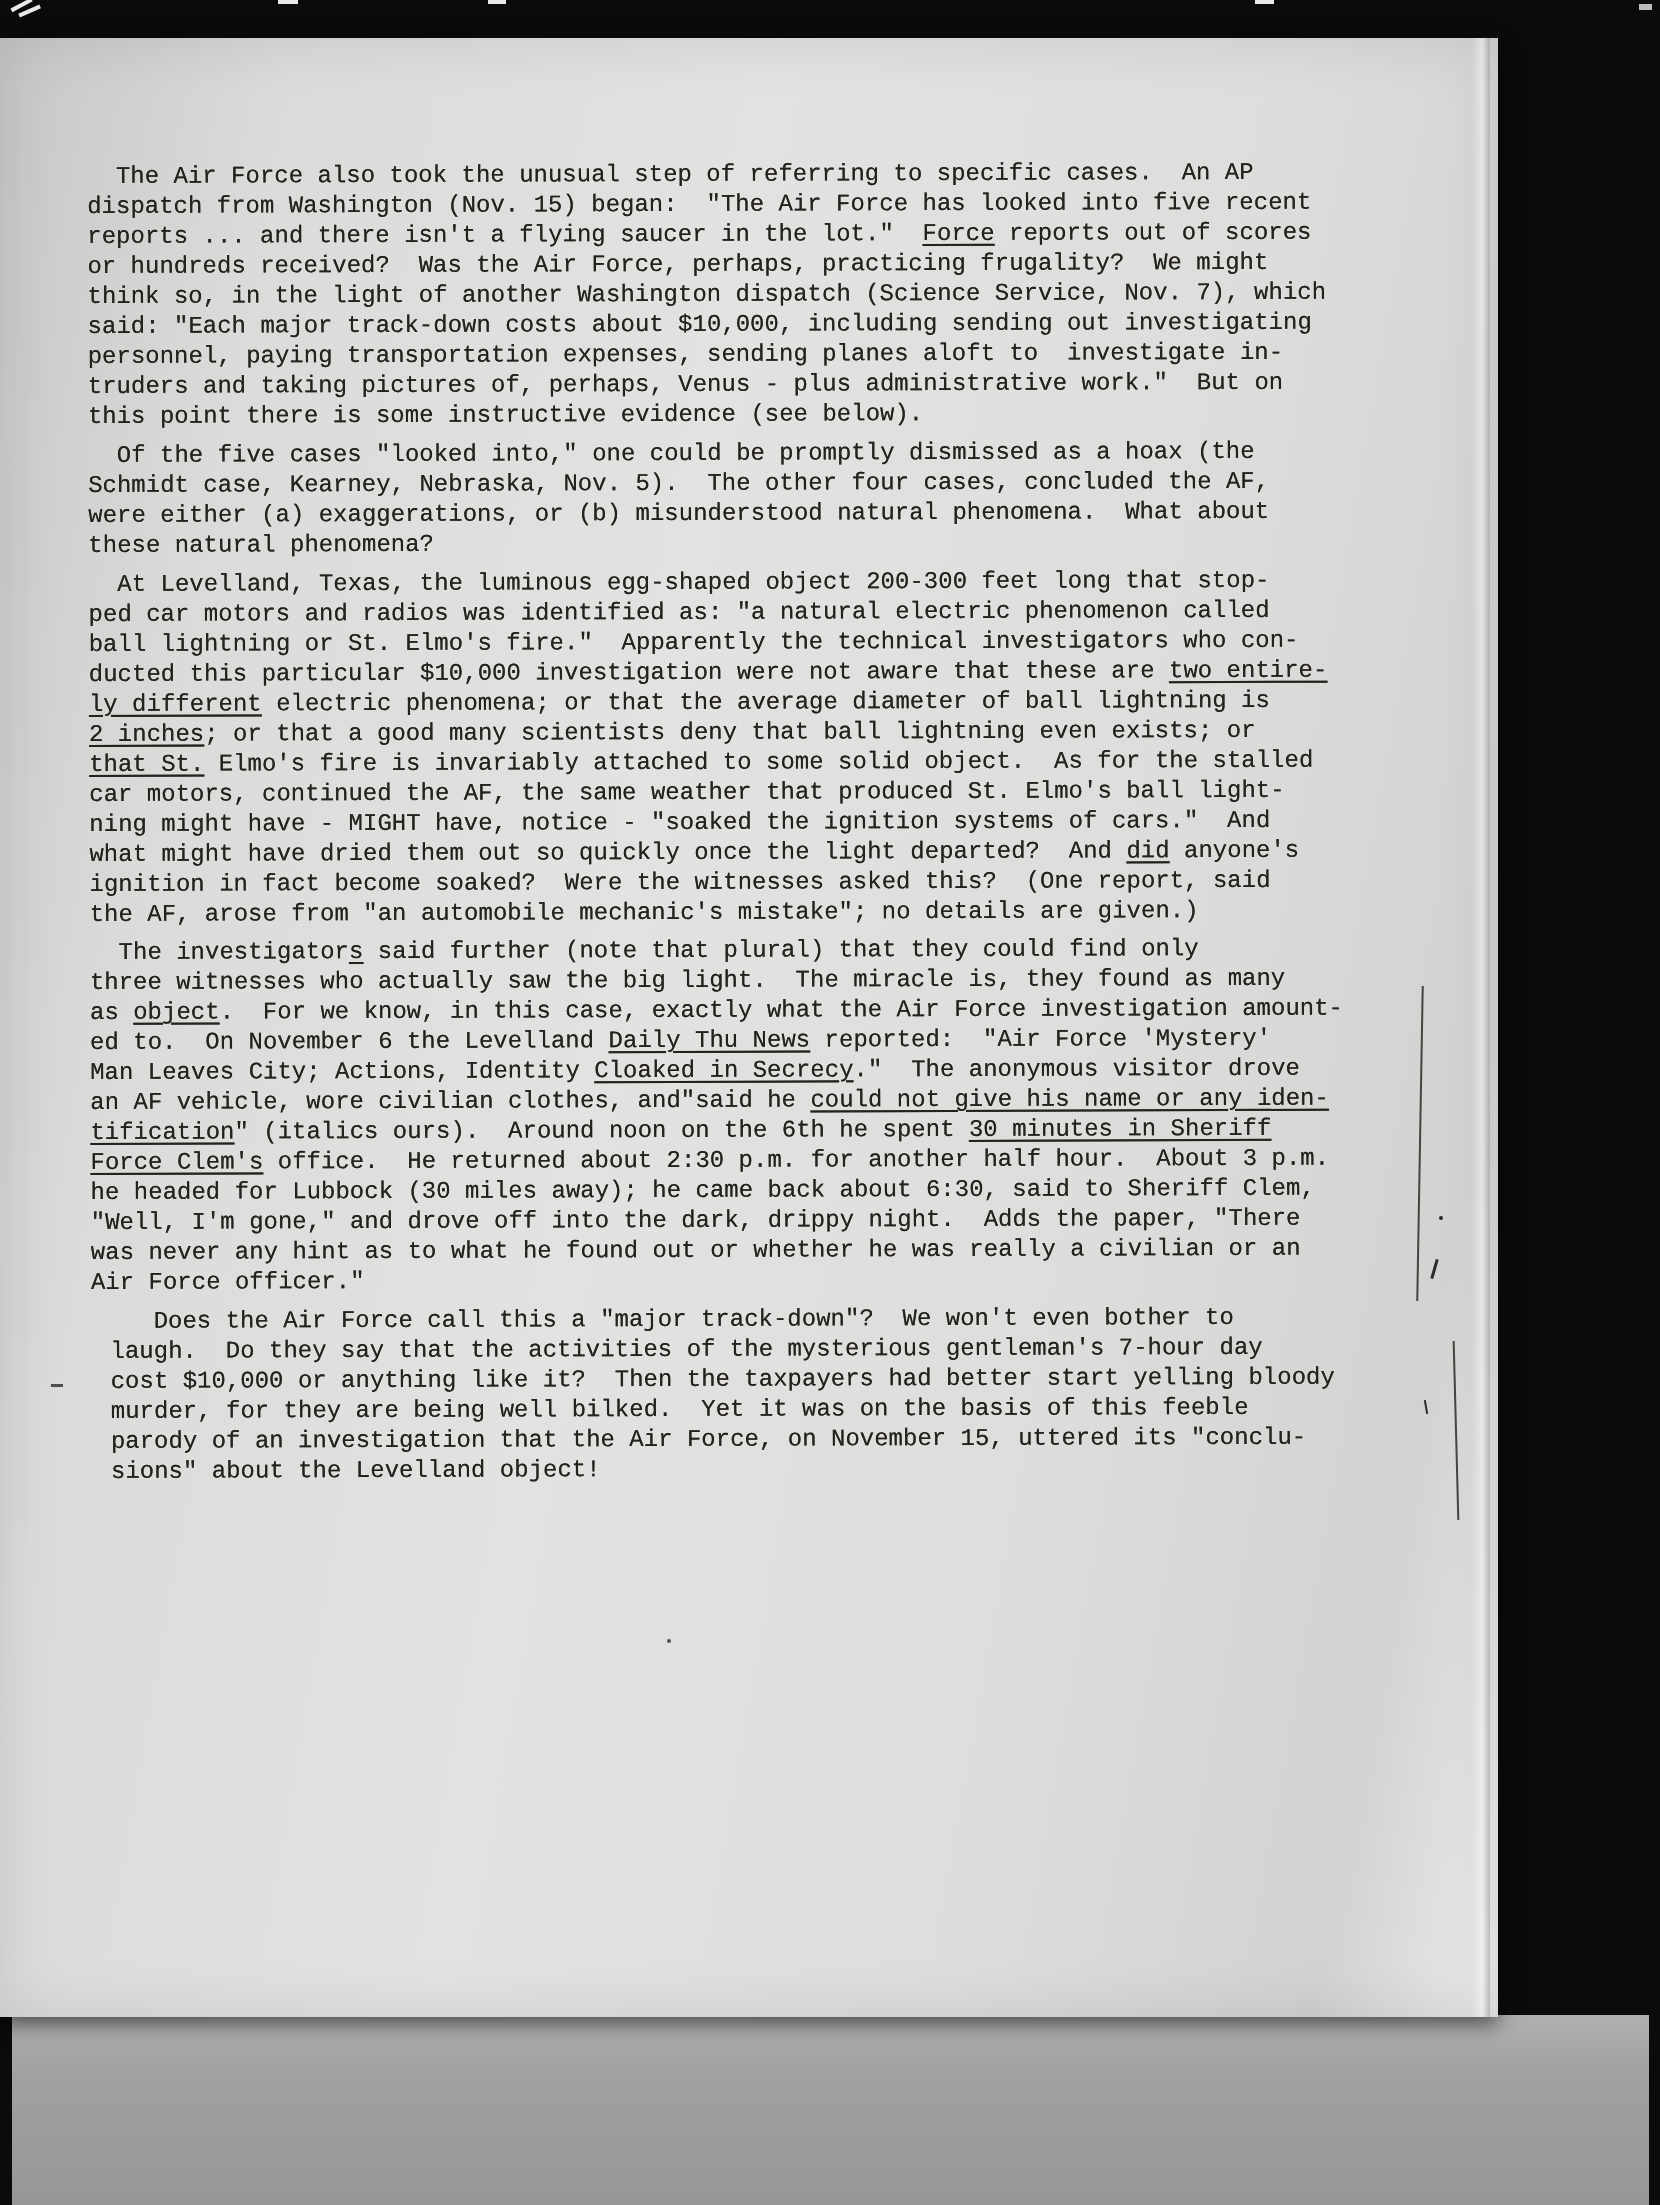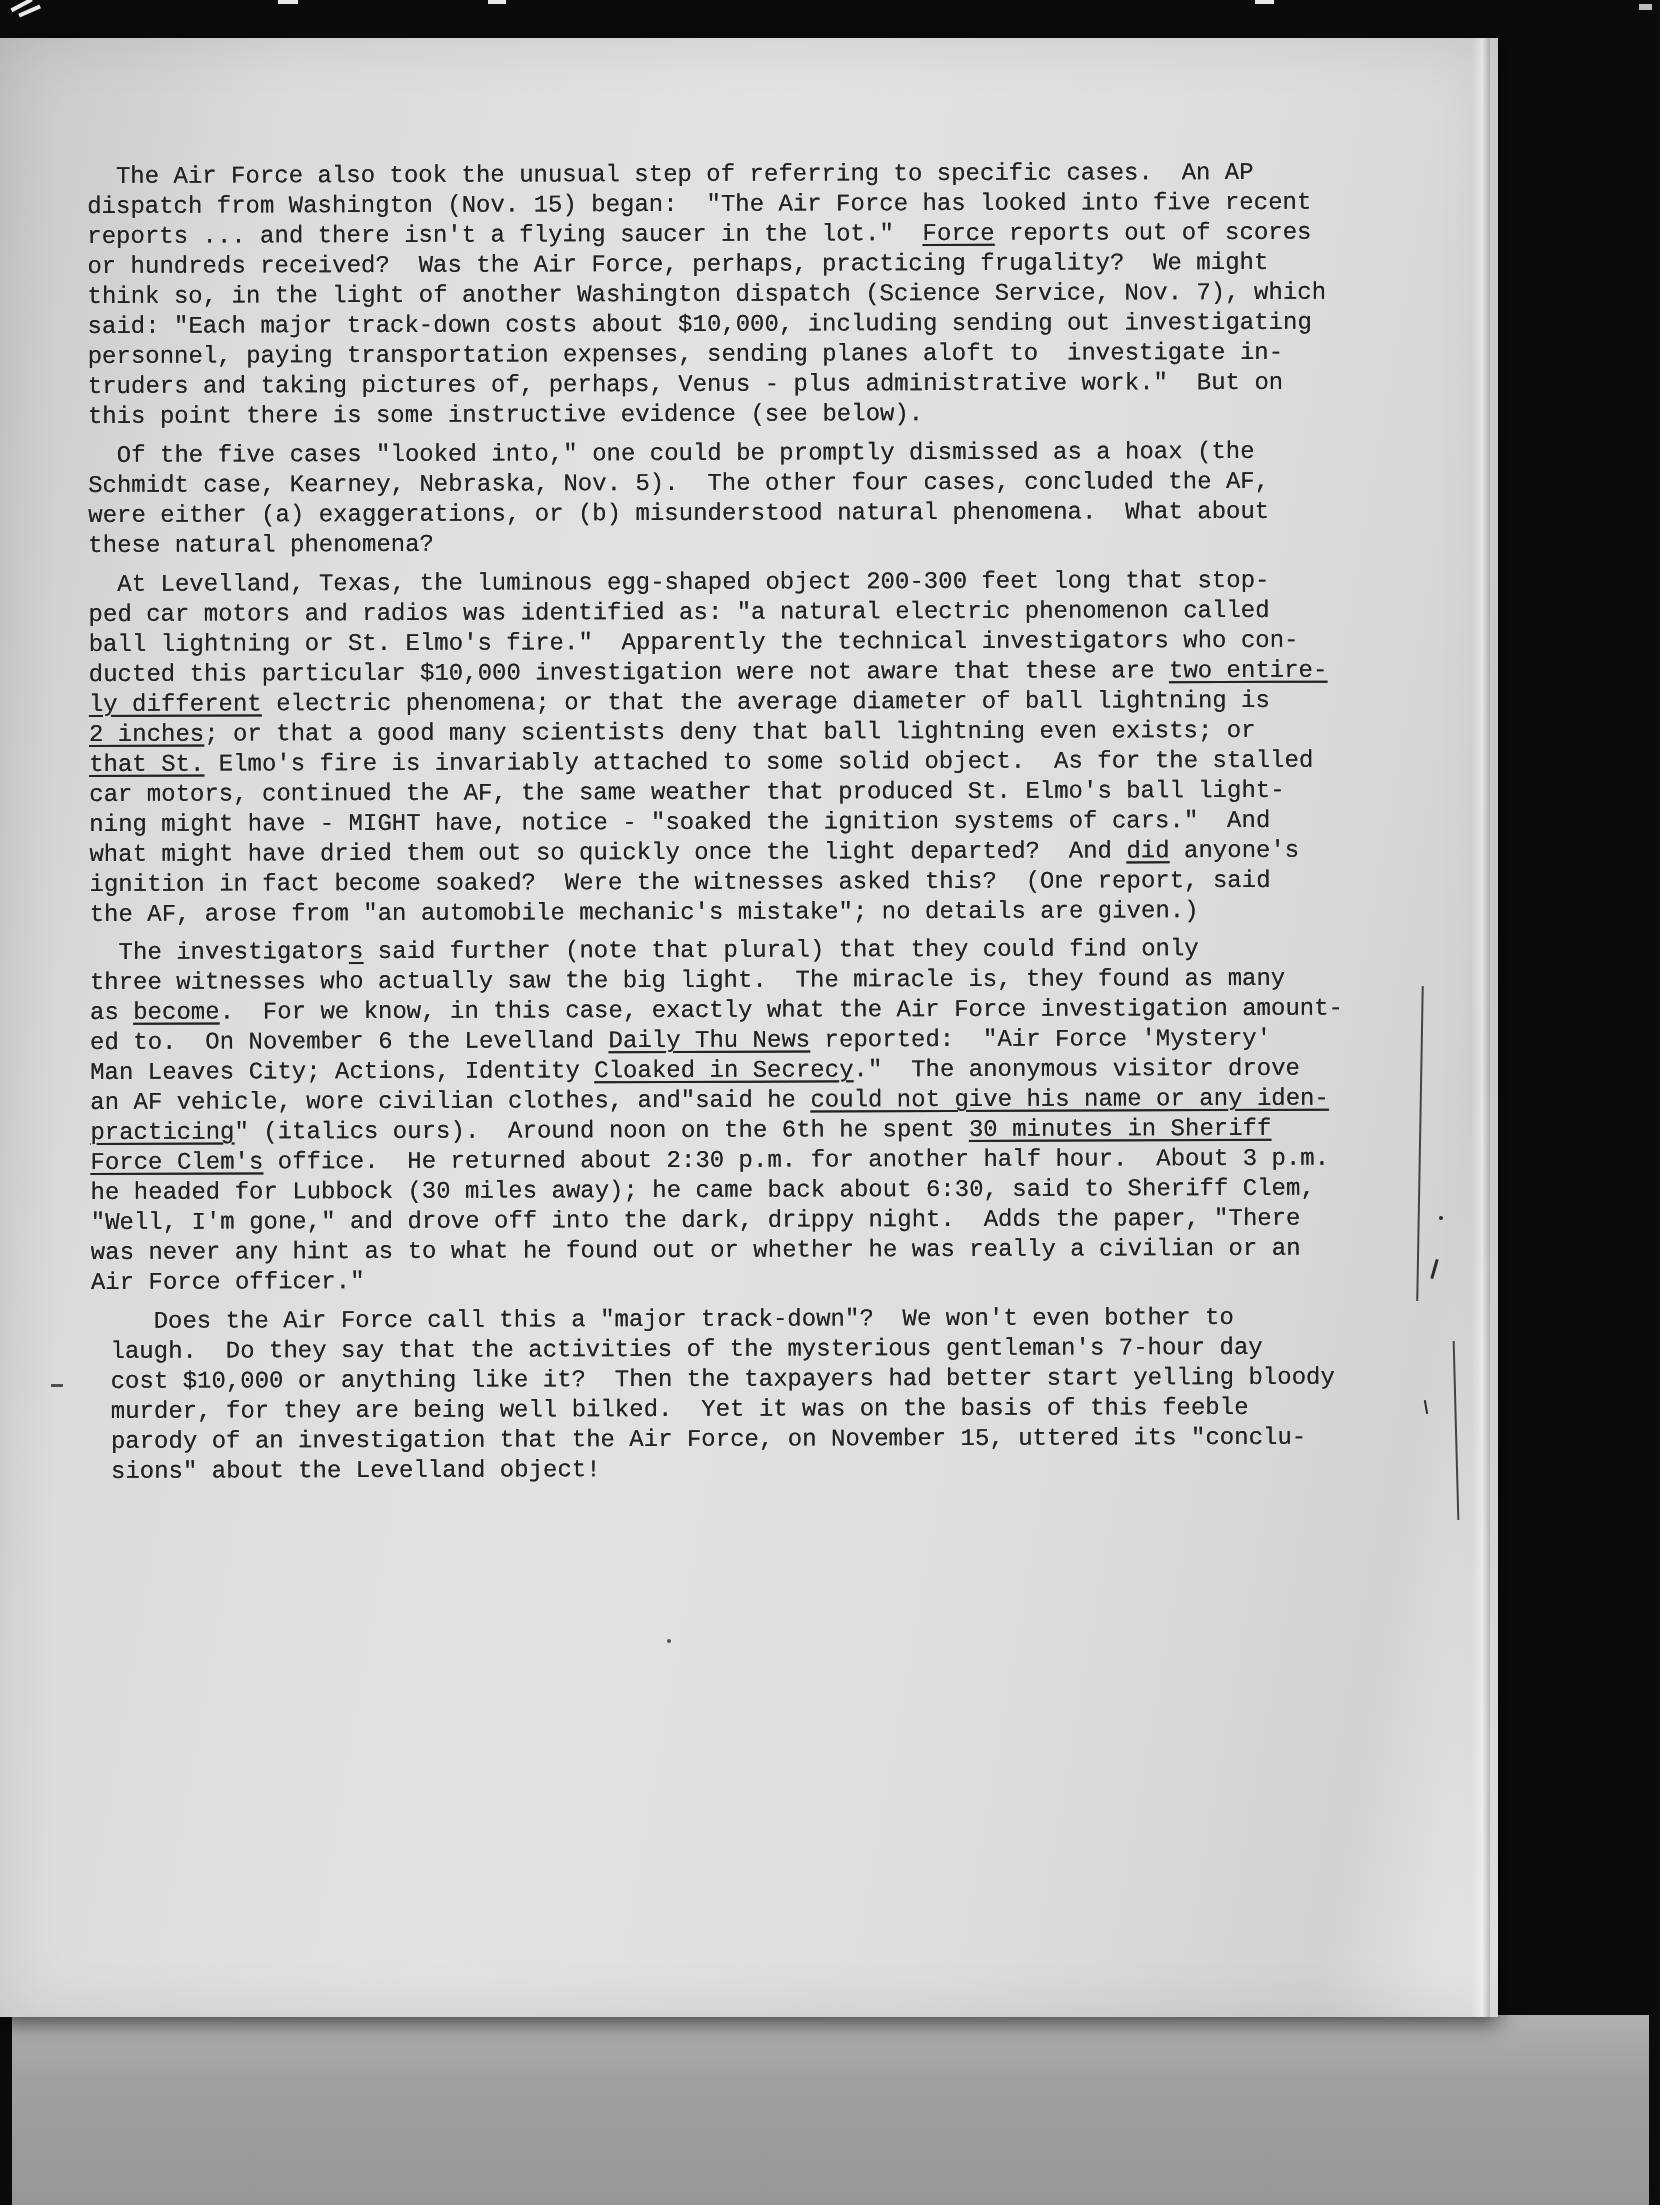--- a/index.html
+++ b/index.html
@@ -116,25 +116,25 @@
         <div class="line"><span class="u">that St.</span><span> Elmo's fire is invariably attached to some solid object.  As for the stalled</span></div>
         <div class="line"><span>car motors, continued the AF, the same weather that produced St. Elmo's ball light-</span></div>
         <div class="line"><span>ning might have - MIGHT have, notice - "soaked the ignition systems of cars."  And</span></div>
         <div class="line"><span>what might have dried them out so quickly once the light departed?  And </span><span class="u">did</span><span> anyone's</span></div>
         <div class="line"><span>ignition in fact become soaked?  Were the witnesses asked this?  (One report, said</span></div>
         <div class="line"><span>the AF, arose from "an automobile mechanic's mistake"; no details are given.)</span></div>
       </div>
       <div class="paragraph">
         <div class="line"><span>  The investigator</span><span class="u">s</span><span> said further (note that plural) that they could find only</span></div>
         <div class="line"><span>three witnesses who actually saw the big light.  The miracle is, they found as many</span></div>
-        <div class="line"><span>as </span><span class="u">become</span><span>.  For we know, in this case, exactly what the Air Force investigation amount-</span></div>
+        <div class="line"><span>as </span><span class="u">object</span><span>.  For we know, in this case, exactly what the Air Force investigation amount-</span></div>
         <div class="line"><span>ed to.  On November 6 the Levelland </span><span class="u">Daily Thu News</span><span> reported:  "Air Force 'Mystery'</span></div>
         <div class="line"><span>Man Leaves City; Actions, Identity </span><span class="u">Cloaked in Secrecy</span><span>."  The anonymous visitor drove</span></div>
         <div class="line"><span>an AF vehicle, wore civilian clothes, and"said he </span><span class="u">could not give his name or any iden-</span></div>
-        <div class="line"><span class="u">practicing</span><span>" (italics ours).  Around noon on the 6th he spent </span><span class="u">30 minutes in Sheriff</span></div>
+        <div class="line"><span class="u">tification</span><span>" (italics ours).  Around noon on the 6th he spent </span><span class="u">30 minutes in Sheriff</span></div>
         <div class="line"><span class="u">Force Clem's</span><span> office.  He returned about 2:30 p.m. for another half hour.  About 3 p.m.</span></div>
         <div class="line"><span>he headed for Lubbock (30 miles away); he came back about 6:30, said to Sheriff Clem,</span></div>
         <div class="line"><span>"Well, I'm gone," and drove off into the dark, drippy night.  Adds the paper, "There</span></div>
         <div class="line"><span>was never any hint as to what he found out or whether he was really a civilian or an</span></div>
         <div class="line"><span>Air Force officer."</span></div>
       </div>
       <div class="paragraph offset">
         <div class="line"><span>   Does the Air Force call this a "major track-down"?  We won't even bother to</span></div>
         <div class="line"><span>laugh.  Do they say that the activities of the mysterious gentleman's 7-hour day</span></div>
         <div class="line"><span>cost $10,000 or anything like it?  Then the taxpayers had better start yelling bloody</span></div>

